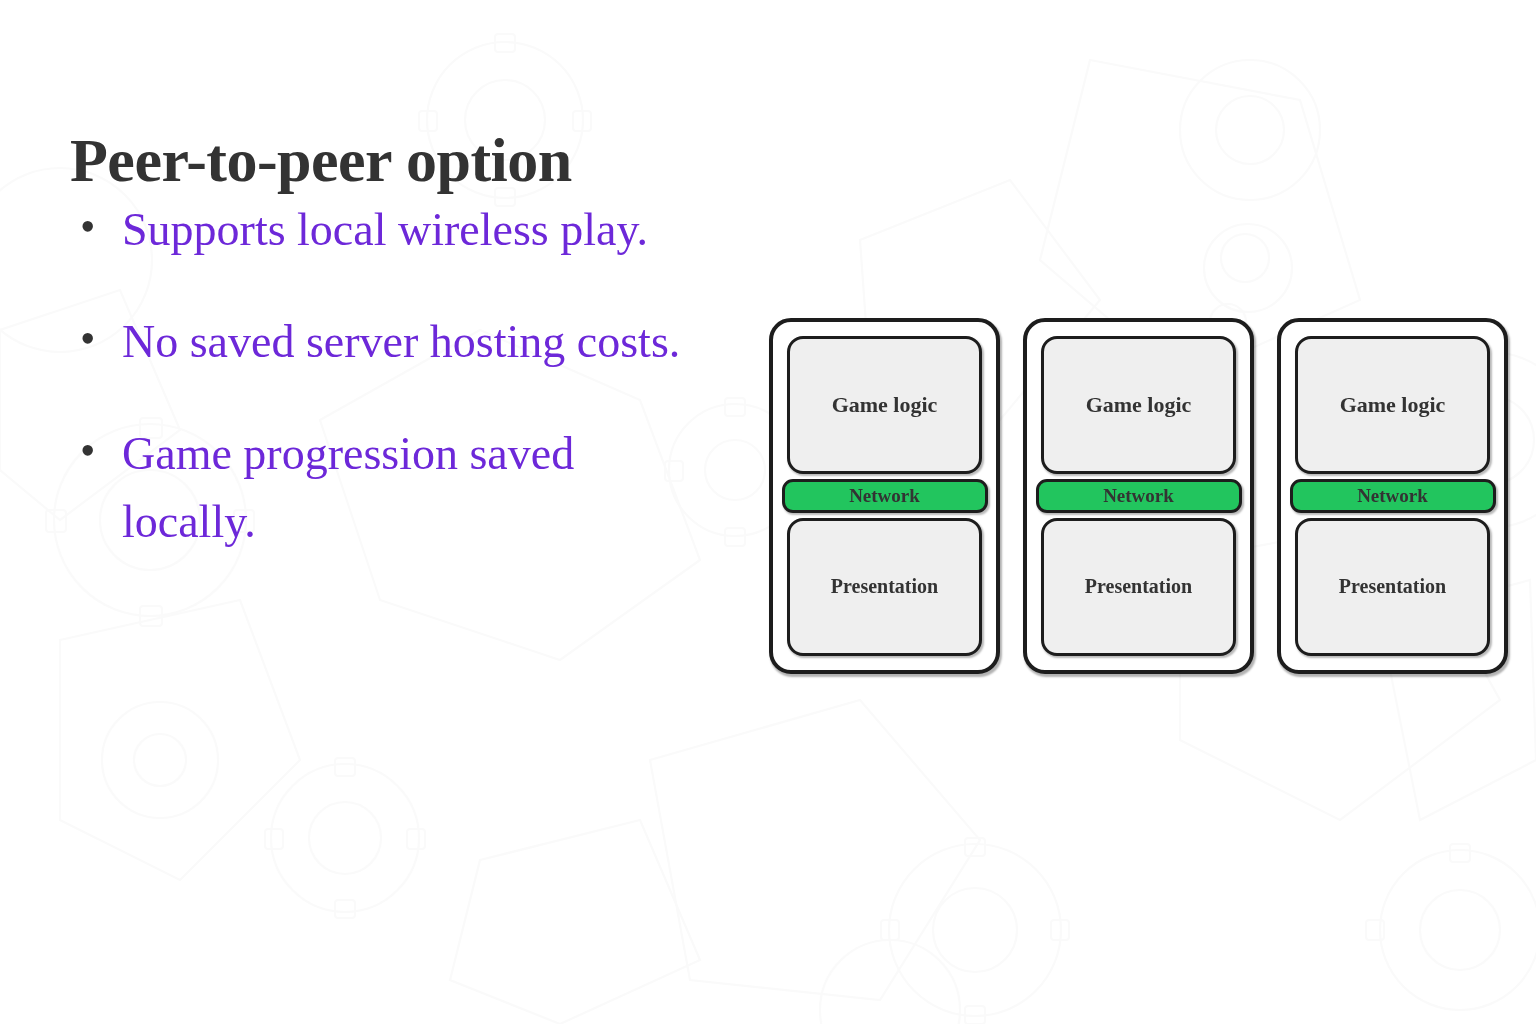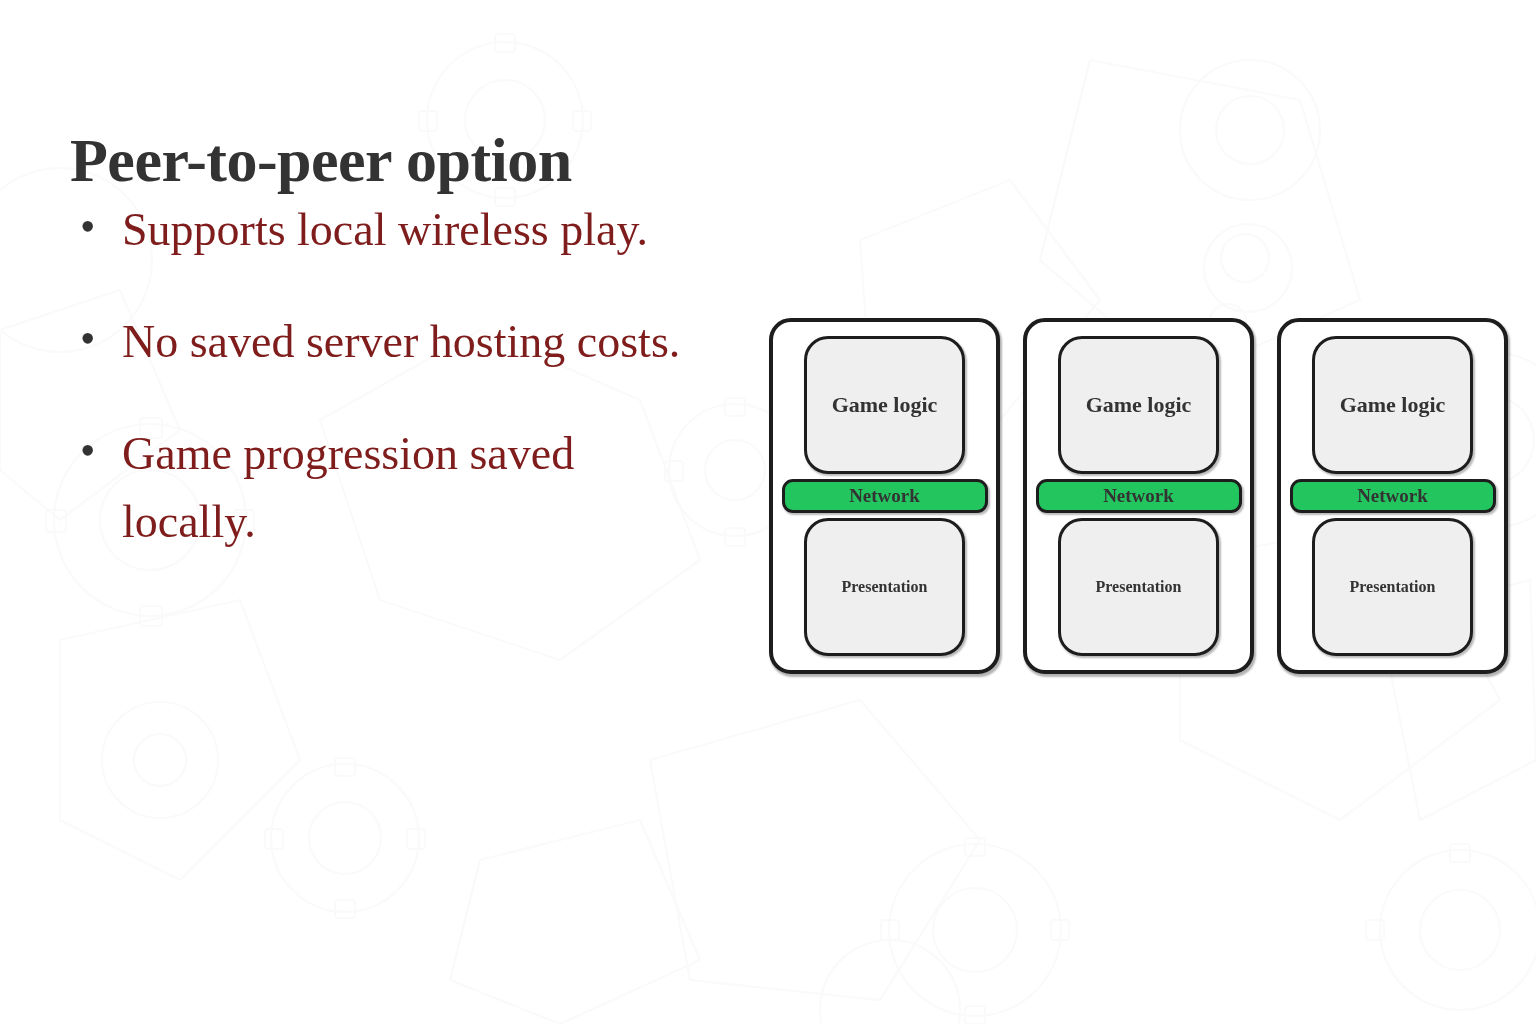--- a/index.html
+++ b/index.html
@@ -67,21 +67,21 @@
     color: #333333;
     font-size: 44px;
     line-height: 62px;
     text-align: left;
     padding-left: 10px;
     box-sizing: border-box;
   }
 
   .bullet-text {
     flex: 1 1 auto;
-    color: #7f1d1d;
+    color: #6d28d9;
     font-family: "Liberation Serif", serif;
     font-size: 46px;
     line-height: 68px;
     font-weight: normal;
   }
 
   
   #device-diagram {
     position: absolute;
     left: 757px;
@@ -102,24 +102,24 @@
     border-radius: 22px;
     box-shadow: 1.5px 2.5px 2px rgba(0,0,0,0.30);
     padding: 14px 14px;
     display: flex;
     flex-direction: column;
     align-items: center;
   }
 
   .layer-box {
     box-sizing: border-box;
-    width: 161px;
+    width: 195px;
     background: #efefef;
     border: 3px solid #1d1d1d;
-    border-radius: 24px;
+    border-radius: 16px;
     box-shadow: 1.5px 2px 2px rgba(0,0,0,0.28);
     display: flex;
     align-items: center;
     justify-content: center;
     color: #333333;
     font-family: "Liberation Serif", serif;
     font-weight: bold;
   }
 
   .layer-game-logic {
@@ -134,21 +134,21 @@
     background: #22c55e;
     border-radius: 11px;
     font-size: 19px;
     margin-top: 5px;
     position: relative;
     z-index: 3;
   }
 
   .layer-presentation {
     height: 143px;
-    font-size: 16px;
+    font-size: 20px;
     margin-top: 5px;
   }
 </style>
 </head>
 <body>
 
 <svg id="watermark" viewBox="0 0 1536 1024" xmlns="http://www.w3.org/2000/svg">
   <g fill="none" stroke="#fafafa" stroke-width="2.2">
 
     <circle cx="505" cy="120" r="78"></circle>

